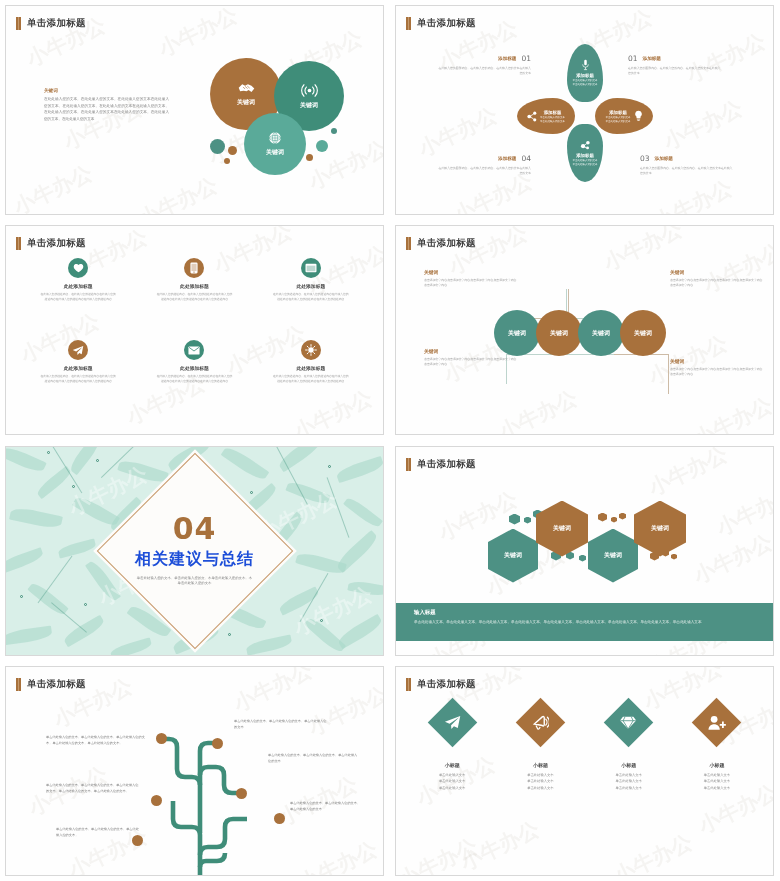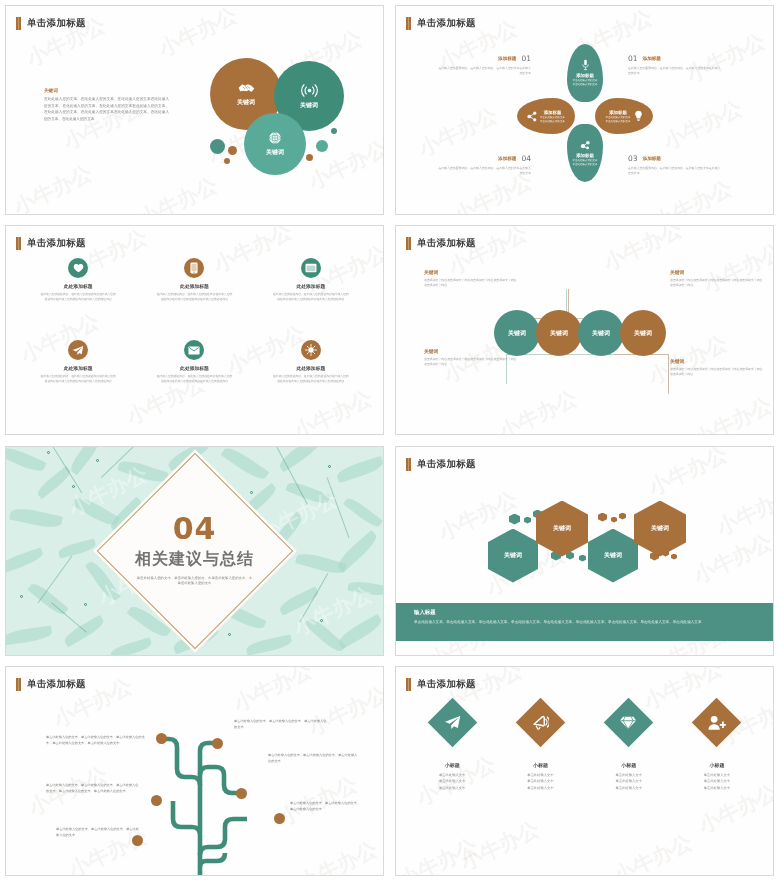--- a/index.html
+++ b/index.html
@@ -112,21 +112,21 @@
   .tdot { position:absolute; width:3px; height:3px; border-radius:50%;
           border:0.7px solid #3f8d79; background:#d9efe8; }
   .diam { position:absolute; left:50%; top:50%; width:139px; height:139px;
           transform:translate(-50%,-50%) rotate(45deg);
           background:#fdfcfa; border:1.1px solid #c79a6c; z-index:4;
           box-shadow:0 0 0 2.5px #fdfcfa; }
   .diam-in { position:absolute; left:50%; top:50%; width:196px;
              transform:translate(-50%,-50%); text-align:center; z-index:5; }
   .diam-in .num { font-size:30px; font-weight:700; color:#a8713c;
                   line-height:1; font-family:"DejaVu Sans",sans-serif; letter-spacing:1px; }
-  .diam-in .ttl { font-size:16px; font-weight:700; color:#737373; margin-top:5px; letter-spacing:1px; }
+  .diam-in .ttl { font-size:16px; font-weight:700; color:#1d4ed8; margin-top:5px; letter-spacing:1px; }
   .diam-in .sub { font-size:3.4px; color:#7d7d7d; margin-top:6px; line-height:1.7; width:118px;
                   margin-left:auto; margin-right:auto; }
 
   
   .hex { position:absolute; display:flex; align-items:center; justify-content:center;
          clip-path:polygon(50% 0%,100% 25%,100% 75%,50% 100%,0% 75%,0% 25%); z-index:3; }
   .hexdot { position:absolute; clip-path:polygon(50% 0%,100% 25%,100% 75%,50% 100%,0% 75%,0% 25%); z-index:2; }
   .banner { position:absolute; left:0; right:0; bottom:14px; height:38px;
             background:#4d9184; z-index:4; padding:6px 18px; }
   .banner h5 { font-size:5.4px; color:#fff; font-weight:700; margin-bottom:3px; }
@@ -301,21 +301,21 @@
       </div>
 
       <div class="s4-cap s2-cap" style="left:232px;top:48px">
         <div class="hd">
           <span class="no">01</span>
           <span class="nm">添加标题</span>
         </div>
         <p>在此输入您的图形内容。在此输入您的内容。在此输入您的文本在此输入您的文本</p>
       </div>
 
-      <div class="s4-cap s2-cap" style="left:232px;top:148px">
+      <div class="s4-cap s2-cap" style="left:244px;top:148px">
         <div class="hd">
           <span class="no">03</span>
           <span class="nm">添加标题</span>
         </div>
         <p>在此输入您的图形内容。在此输入您的内容。在此输入您的文本在此输入您的文本</p>
       </div>
 
       <div class="s4-cap s2-cap" style="left:42px;top:148px;text-align:right">
         <div class="hd" style="justify-content:flex-end">
           <span class="nm">添加标题</span>

